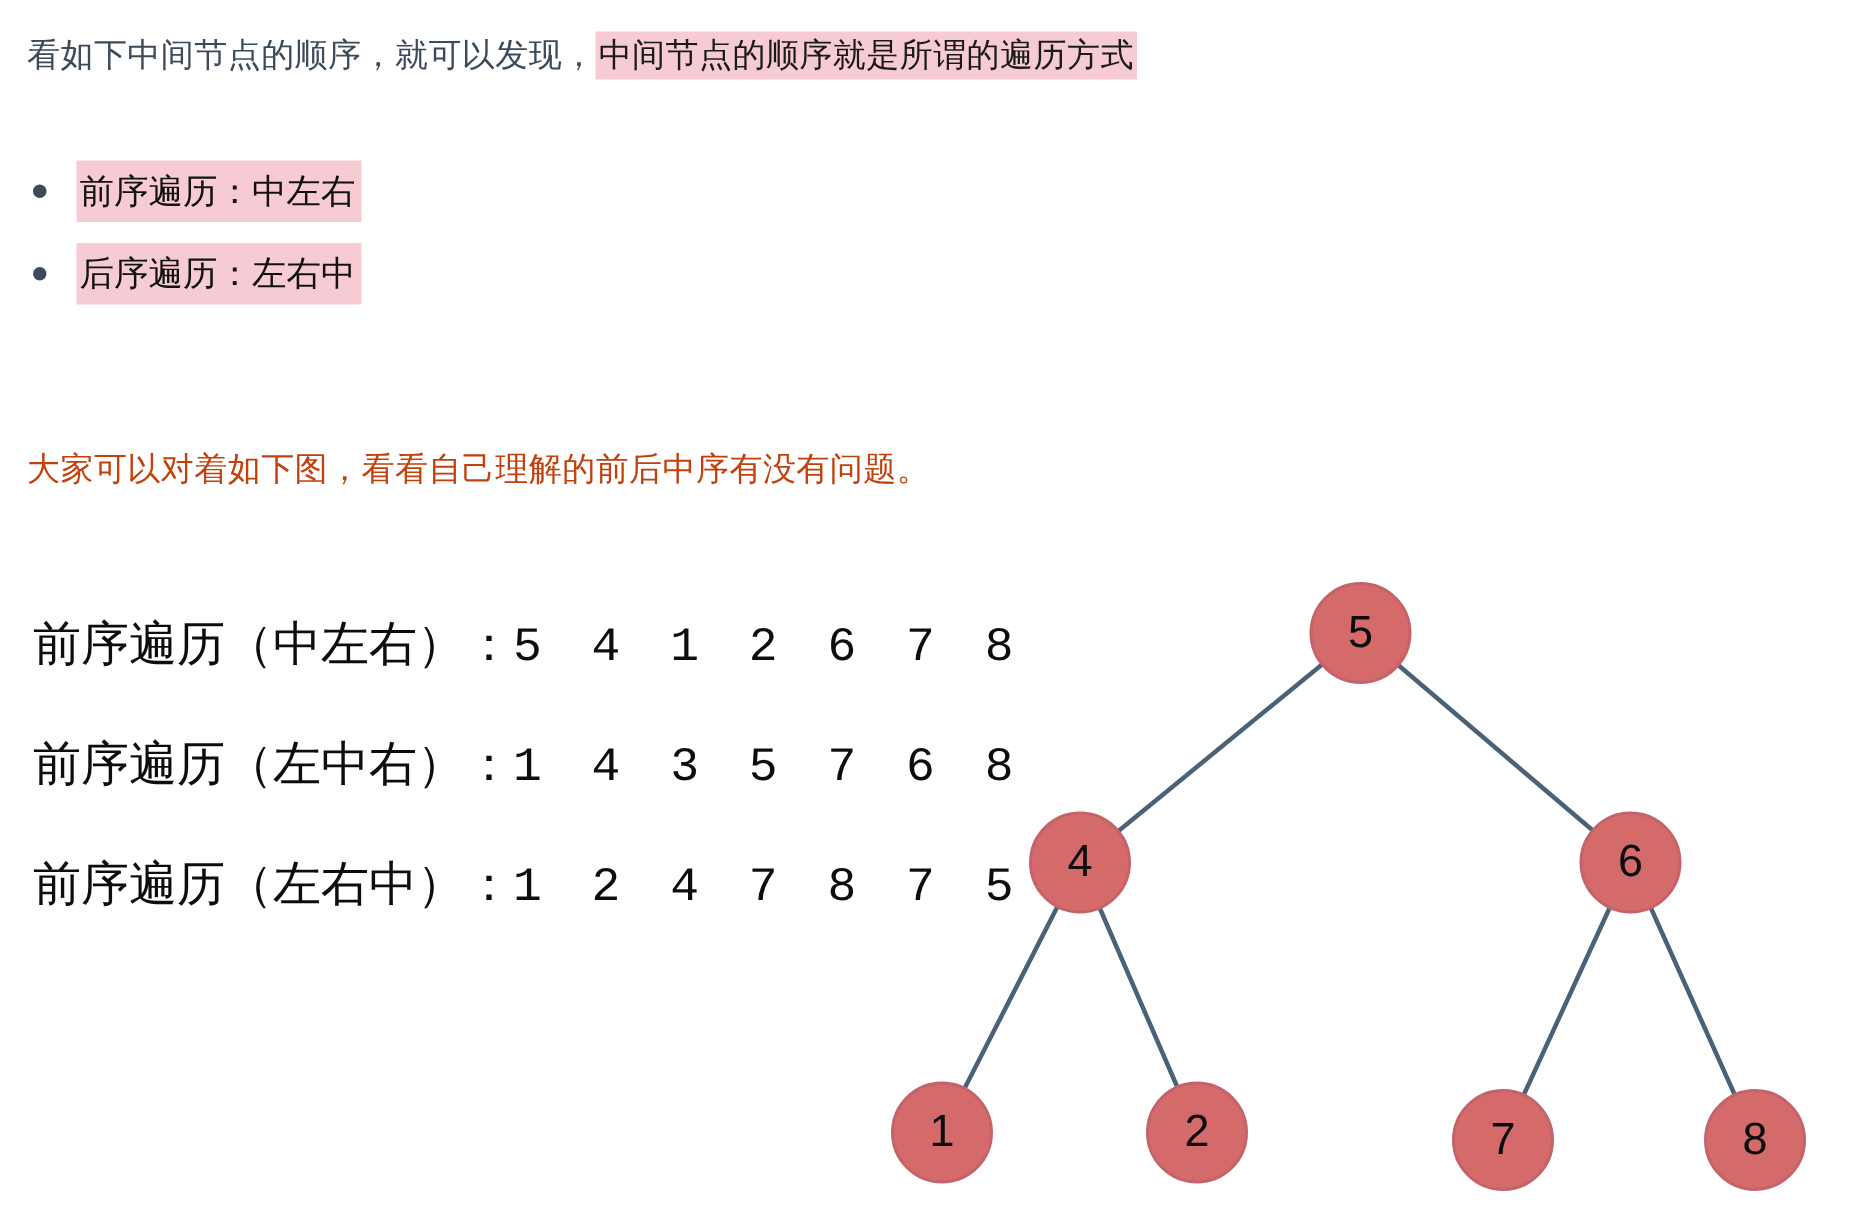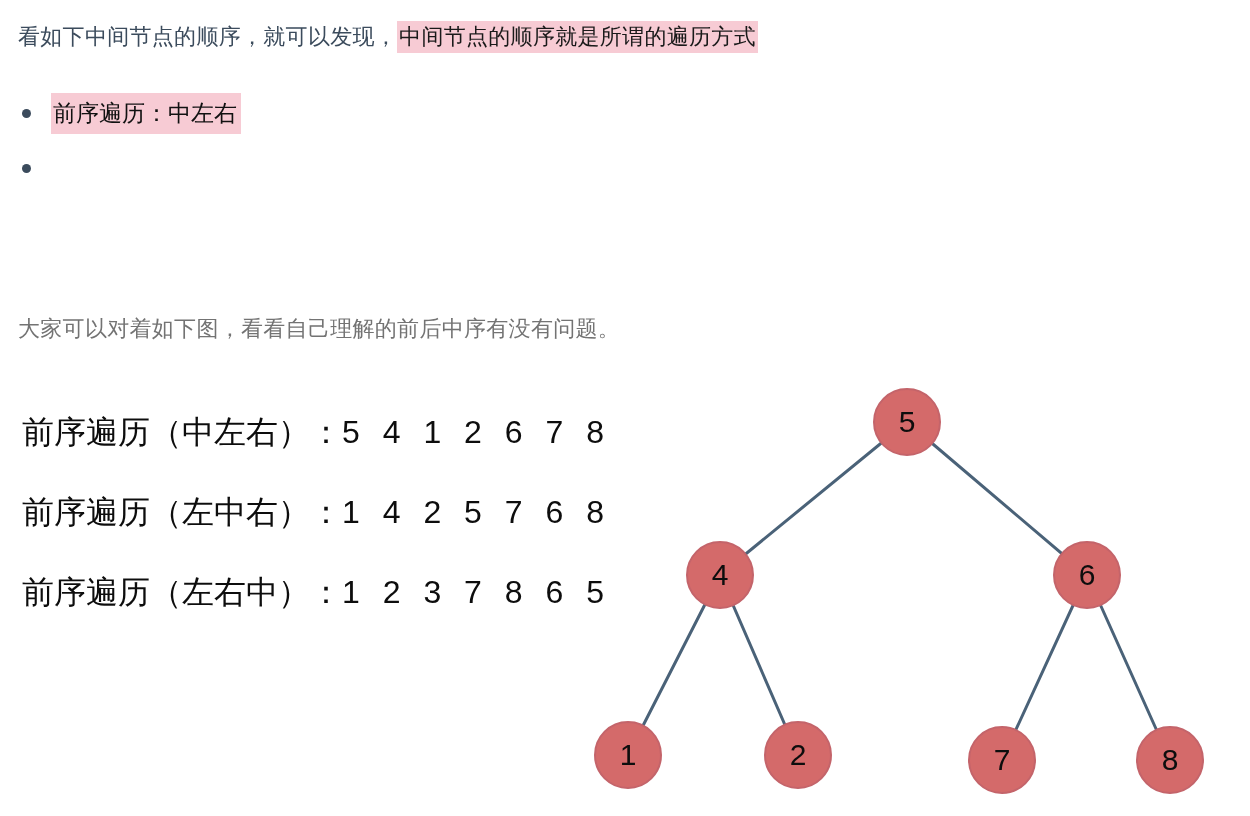--- a/index.html
+++ b/index.html
@@ -31,21 +31,21 @@
   .hl {
     background: #f7cbd4;
     color: #1a1a1a;
     padding: 3px 2px 4px 2px;
   }
 
   
   .bullets {
     position: absolute;
     left: 0;
-    top: 90px;
+    top: 104px;
     width: 600px;
   }
   .bullet-row {
     position: relative;
     height: 55px;
   }
   .bullet-dot {
     position: absolute;
     left: 22px;
     top: 19px;
@@ -63,40 +63,40 @@
     white-space: nowrap;
     background: #f7cbd4;
     color: #111111;
     padding: 2px 4px 3px 2px;
   }
 
   
   .para2 {
     position: absolute;
     left: 18px;
-    top: 312px;
+    top: 296px;
     font-size: 22px;
     line-height: 34px;
     letter-spacing: 0.3px;
     white-space: nowrap;
-    color: #737373;
+    color: #c2410c;
   }
 
   
   .traversals {
     position: absolute;
     left: 22px;
     top: 392px;
   }
   .trav-line {
     font-size: 32px;
     line-height: 80px;
     white-space: nowrap;
     color: #0d0d0d;
-    font-family: Liberation Sans, sans-serif;
+    font-family: Liberation Mono, monospace;
   }
   .trav-line .seq {
     letter-spacing: 7px;
   }
 
   
   .tree {
     position: absolute;
     left: 560px;
     top: 360px;
@@ -131,34 +131,35 @@
   <span>看如下中间节点的顺序，就可以发现，</span><span class="hl">中间节点的顺序就是所谓的遍历方式</span>
 </div>
 
 <div class="bullets">
   <div class="bullet-row">
     <span class="bullet-dot"></span>
     <span class="bullet-text">前序遍历：中左右</span>
   </div>
   <div class="bullet-row">
     <span class="bullet-dot"></span>
+    <span class="bullet-text">后序遍历：左右中</span>
   </div>
 </div>
 
 <div class="para2">大家可以对着如下图，看看自己理解的前后中序有没有问题。</div>
 
 <div class="traversals">
   <div class="trav-line">
     <span>前序遍历（中左右）：</span><span class="seq">5 4 1 2 6 7 8</span>
   </div>
   <div class="trav-line">
-    <span>前序遍历（左中右）：</span><span class="seq">1 4 2 5 7 6 8</span>
+    <span>前序遍历（左中右）：</span><span class="seq">1 4 3 5 7 6 8</span>
   </div>
   <div class="trav-line">
-    <span>前序遍历（左右中）：</span><span class="seq">1 2 3 7 8 6 5</span>
+    <span>前序遍历（左右中）：</span><span class="seq">1 2 4 7 8 7 5</span>
   </div>
 </div>
 
 <div class="tree">
   <svg id="tree-edges" width="690" height="456">
       <line x1="347" y1="62" x2="160" y2="215" stroke="#4a6278" stroke-width="3" stroke-linecap="round"></line>
       <line x1="347" y1="62" x2="527" y2="215" stroke="#4a6278" stroke-width="3" stroke-linecap="round"></line>
       <line x1="160" y1="215" x2="68" y2="395" stroke="#4a6278" stroke-width="3" stroke-linecap="round"></line>
       <line x1="160" y1="215" x2="238" y2="395" stroke="#4a6278" stroke-width="3" stroke-linecap="round"></line>
       <line x1="527" y1="215" x2="442" y2="400" stroke="#4a6278" stroke-width="3" stroke-linecap="round"></line>

